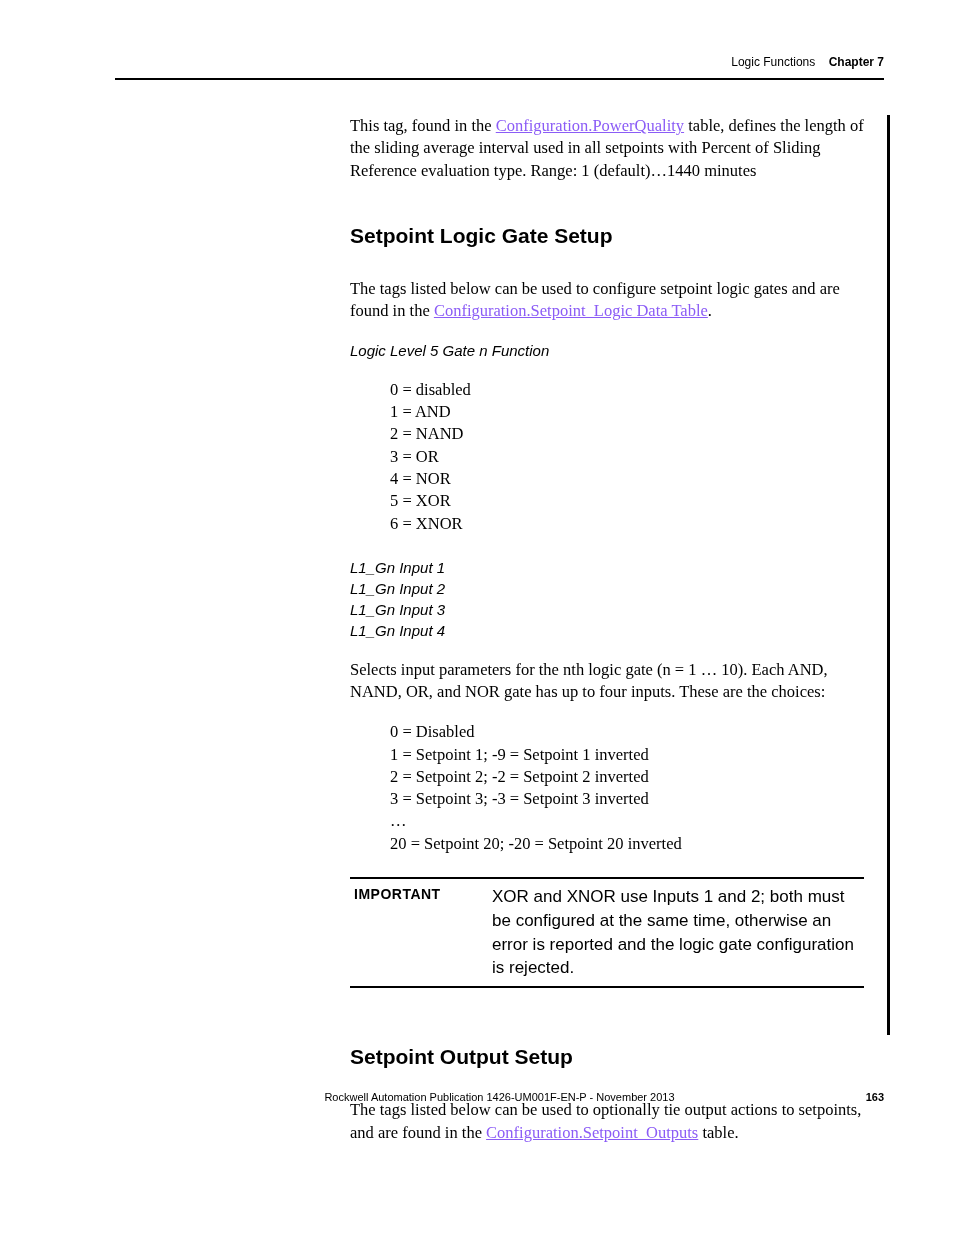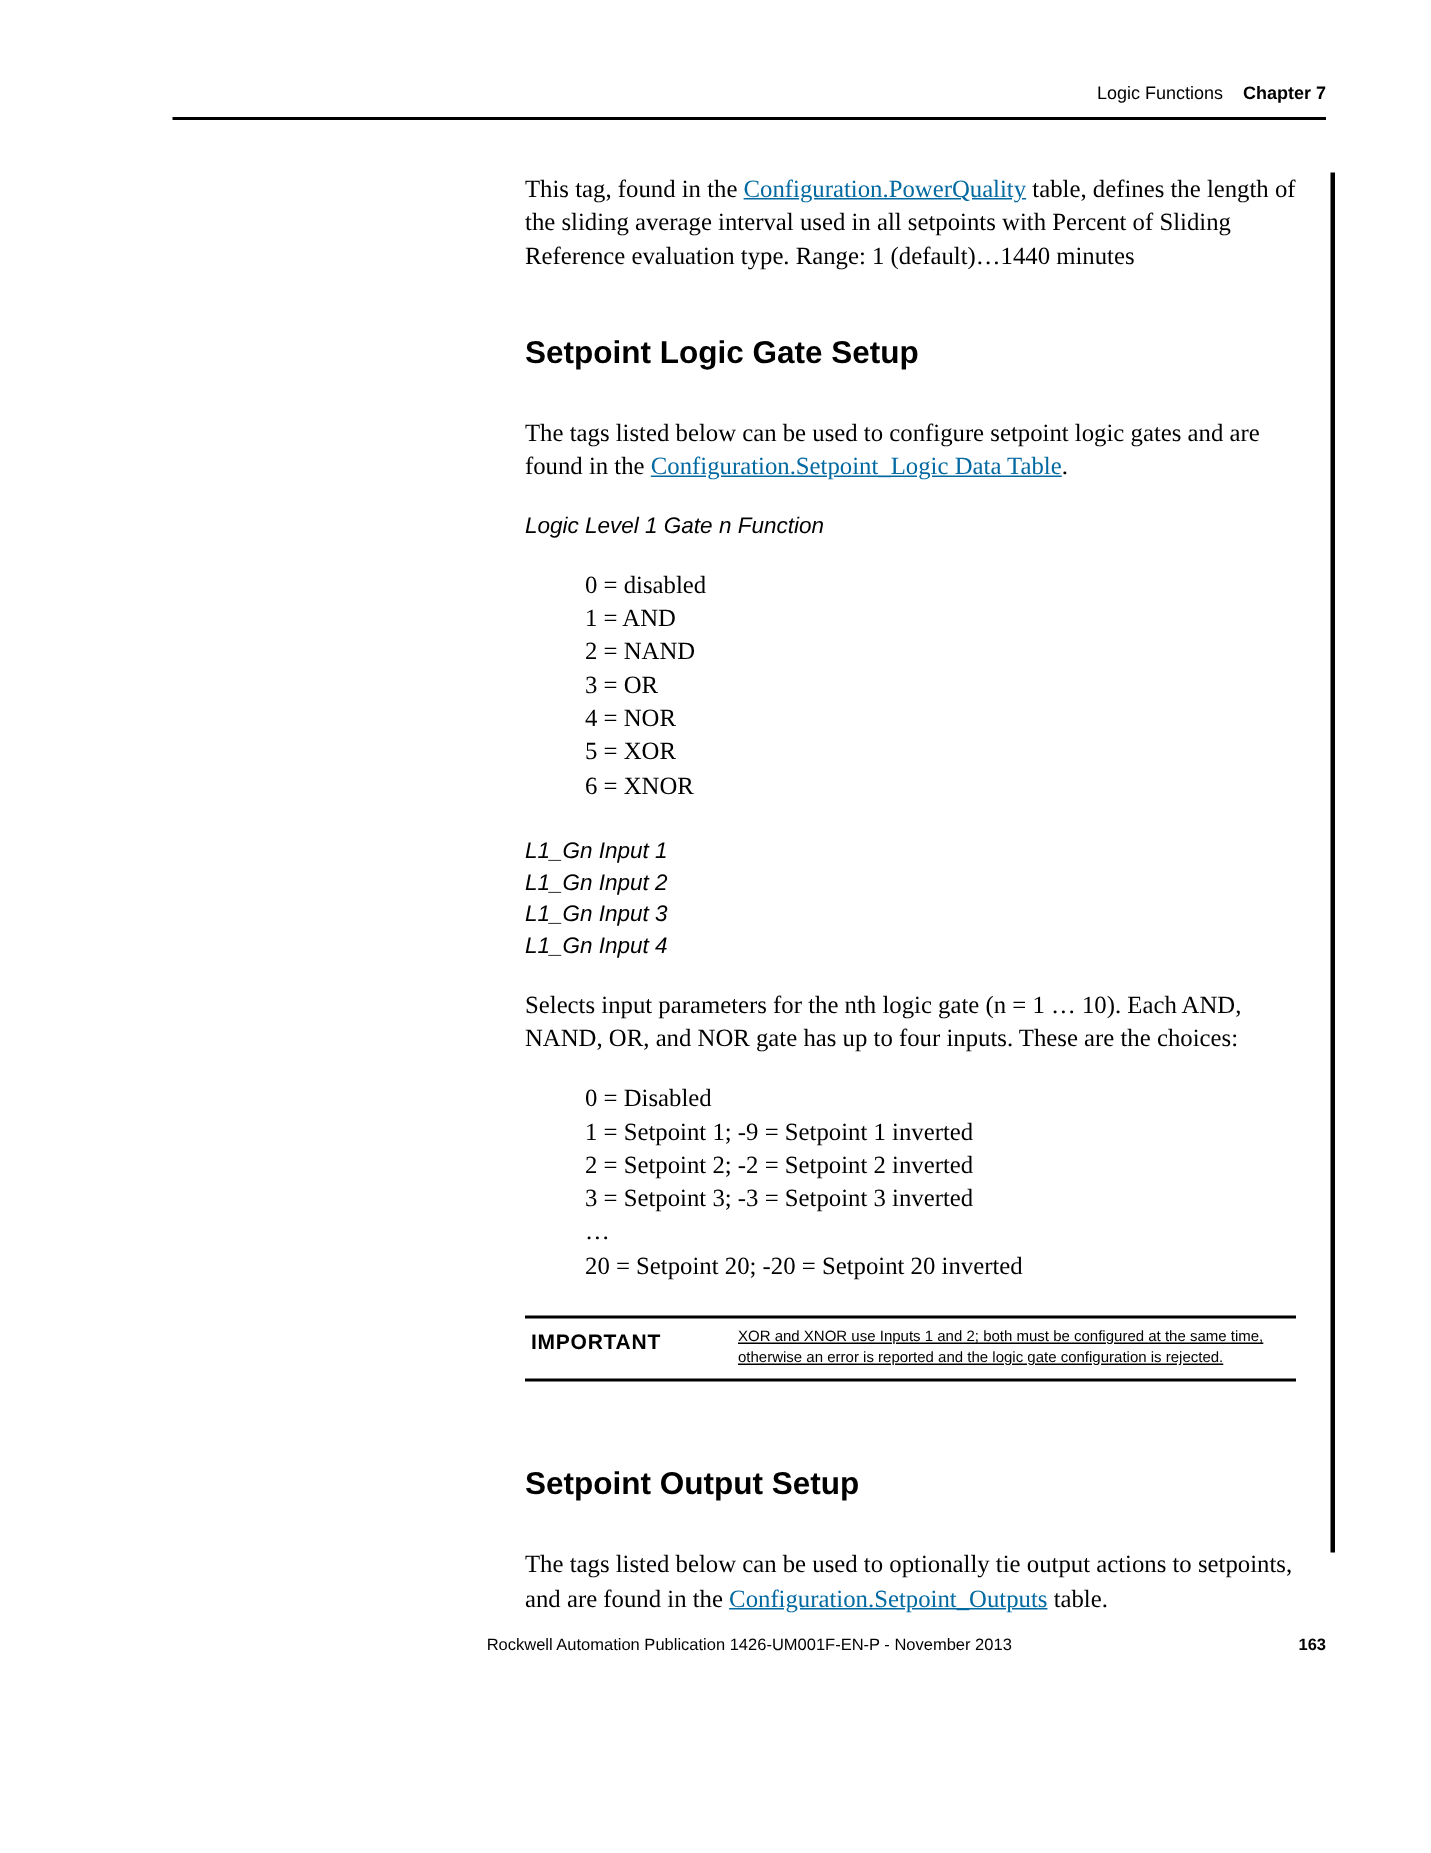--- a/index.html
+++ b/index.html
@@ -60,21 +60,21 @@
     line-height: 1.35;
   }
   .body-p.tight { margin-bottom: 18px; }
   .h2 {
     font-family: "Myriad Pro", "Segoe UI", Arial, sans-serif;
     font-weight: bold;
     font-size: 21px;
     margin: 0 0 28px 0;
   }
   a.link {
-    color: #0369a1;
+    color: #8b5cf6;
     text-decoration: underline;
   }
   .choice-list {
     font-family: "Adobe Garamond Pro", Garamond, Georgia, serif;
     font-size: 16.5px;
     margin: 0 0 22px 40px;
     line-height: 1.35;
   }
   .gate-inputs {
     font-family: "Myriad Pro", "Segoe UI", Arial, sans-serif;
@@ -94,23 +94,22 @@
   }
   .important-label {
     font-weight: bold;
     font-size: 14px;
     letter-spacing: 0.5px;
     width: 110px;
     flex-shrink: 0;
     padding-left: 4px;
   }
   .important-text {
-    font-size: 10px;
+    font-size: 17px;
     line-height: 1.4;
-    text-decoration: underline;
   }
   .footer {
     position: absolute;
     bottom: 45px;
     left: 115px;
     right: 70px;
     font-family: "Myriad Pro", "Segoe UI", Arial, sans-serif;
     font-size: 11px;
     text-align: center;
   }
@@ -141,21 +140,21 @@
     <p class="body-p">
       <span>This tag, found in the </span><a class="link" href="#">Configuration.PowerQuality</a><span> table, defines the length of the sliding average interval used in all setpoints with Percent of Sliding Reference evaluation type. Range: 1 (default)…1440 minutes</span>
     </p>
 
     <div class="h2">Setpoint Logic Gate Setup</div>
 
     <p class="body-p tight">
       <span>The tags listed below can be used to configure setpoint logic gates and are found in the </span><a class="link" href="#">Configuration.Setpoint_Logic Data Table</a><span>.</span>
     </p>
 
-    <div class="subhead-italic">Logic Level 1 Gate n Function</div>
+    <div class="subhead-italic">Logic Level 5 Gate n Function</div>
 
 
     <div class="choice-list">
       <div>0 = disabled</div>
       <div>1 = AND</div>
       <div>2 = NAND</div>
       <div>3 = OR</div>
       <div>4 = NOR</div>
       <div>5 = XOR</div>
       <div>6 = XNOR</div>

